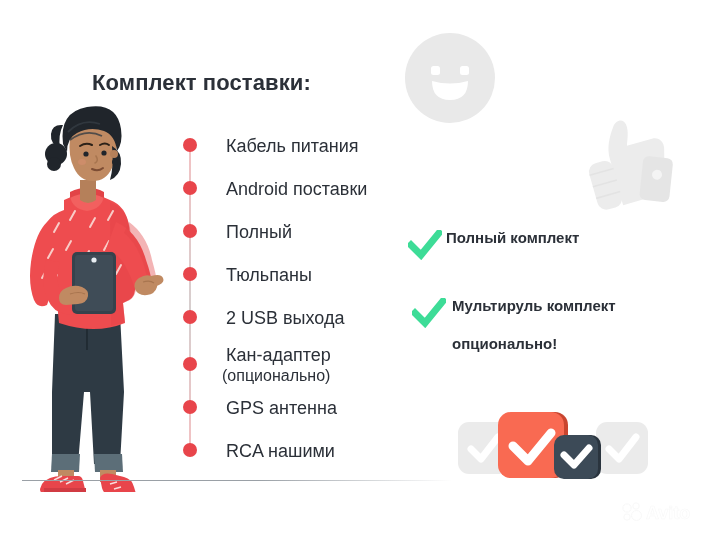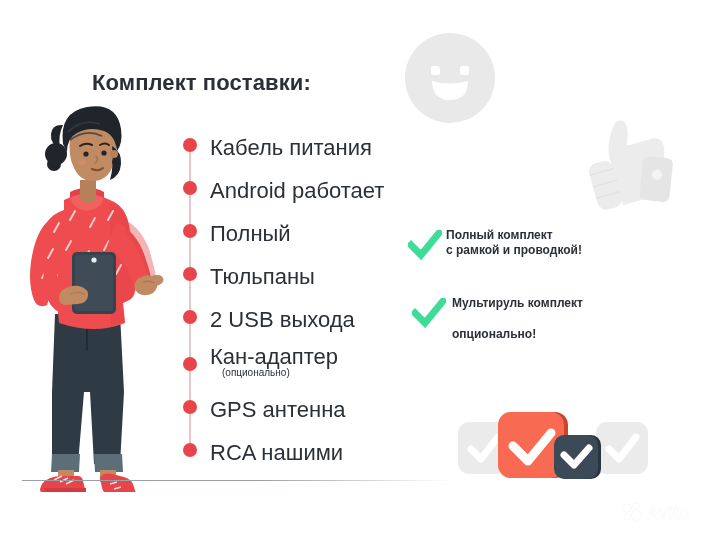--- a/index.html
+++ b/index.html
@@ -54,46 +54,46 @@
   .tl-dot {
     position: absolute;
     left: 5px;
     width: 14px;
     height: 14px;
     border-radius: 50%;
     background: #e8454b;
   }
   .tl-label {
     position: absolute;
-    left: 32px;
+    left: 48px;
     color: #2b3038;
-    font-size: 22px;
+    font-size: 18px;
     font-weight: 400;
     white-space: nowrap;
     line-height: 1;
   }
   .tl-sub {
     position: absolute;
     left: 44px;
     color: #2b3038;
-    font-size: 10px;
+    font-size: 16px;
     font-weight: 400;
     white-space: nowrap;
     line-height: 1;
   }
 
   
   .feature { position: absolute; }
   .feat-check { position: absolute; left: 0; top: 0; width: 34px; height: 30px; }
   .feat-text {
     position: absolute;
     left: 38px;
     top: -2px;
     color: #2b3038;
-    font-size: 12px;
+    font-size: 15px;
     font-weight: 700;
     line-height: 1.28;
     white-space: nowrap;
   }
   #feature1 { left: 408px; top: 230px; }
   #feature2 { left: 412px; top: 298px; }
   #feature2 .feat-text { left: 40px; }
 
   
   #person { position: absolute; left: 8px; top: 92px; width: 180px; height: 400px; }
@@ -240,21 +240,21 @@
   <div id="timeline">
     <div class="tl-line"></div>
 
     <div class="tl-item" style="top:0">
       <span class="tl-dot" style="top:6px"></span>
       <span class="tl-label" style="top:5px">Кабель питания</span>
     </div>
 
     <div class="tl-item" style="top:43px">
       <span class="tl-dot" style="top:6px"></span>
-      <span class="tl-label" style="top:5px">Android работает</span>
+      <span class="tl-label" style="top:5px">Android поставки</span>
     </div>
 
     <div class="tl-item" style="top:86px">
       <span class="tl-dot" style="top:6px"></span>
       <span class="tl-label" style="top:5px">Полный</span>
     </div>
 
     <div class="tl-item" style="top:129px">
       <span class="tl-dot" style="top:6px"></span>
       <span class="tl-label" style="top:5px">Тюльпаны</span>
@@ -283,21 +283,20 @@
   </div>
 
   <div class="feature" id="feature1">
     <span class="feat-check">
       <svg viewBox="0 0 34 30" width="34" height="30" aria-hidden="true">
         <path d="M3 15 L13 25 L31 3" stroke="#3ddc97" stroke-width="7" fill="none" stroke-linecap="square" stroke-linejoin="miter"></path>
       </svg>
     </span>
     <span class="feat-text">
       <span>Полный комплект</span><br>
-      <span>с рамкой и проводкой!</span>
     </span>
   </div>
 
   <div class="feature" id="feature2">
     <span class="feat-check">
       <svg viewBox="0 0 34 30" width="34" height="30" aria-hidden="true">
         <path d="M3 15 L13 25 L31 3" stroke="#3ddc97" stroke-width="7" fill="none" stroke-linecap="square" stroke-linejoin="miter"></path>
       </svg>
     </span>
     <span class="feat-text">

